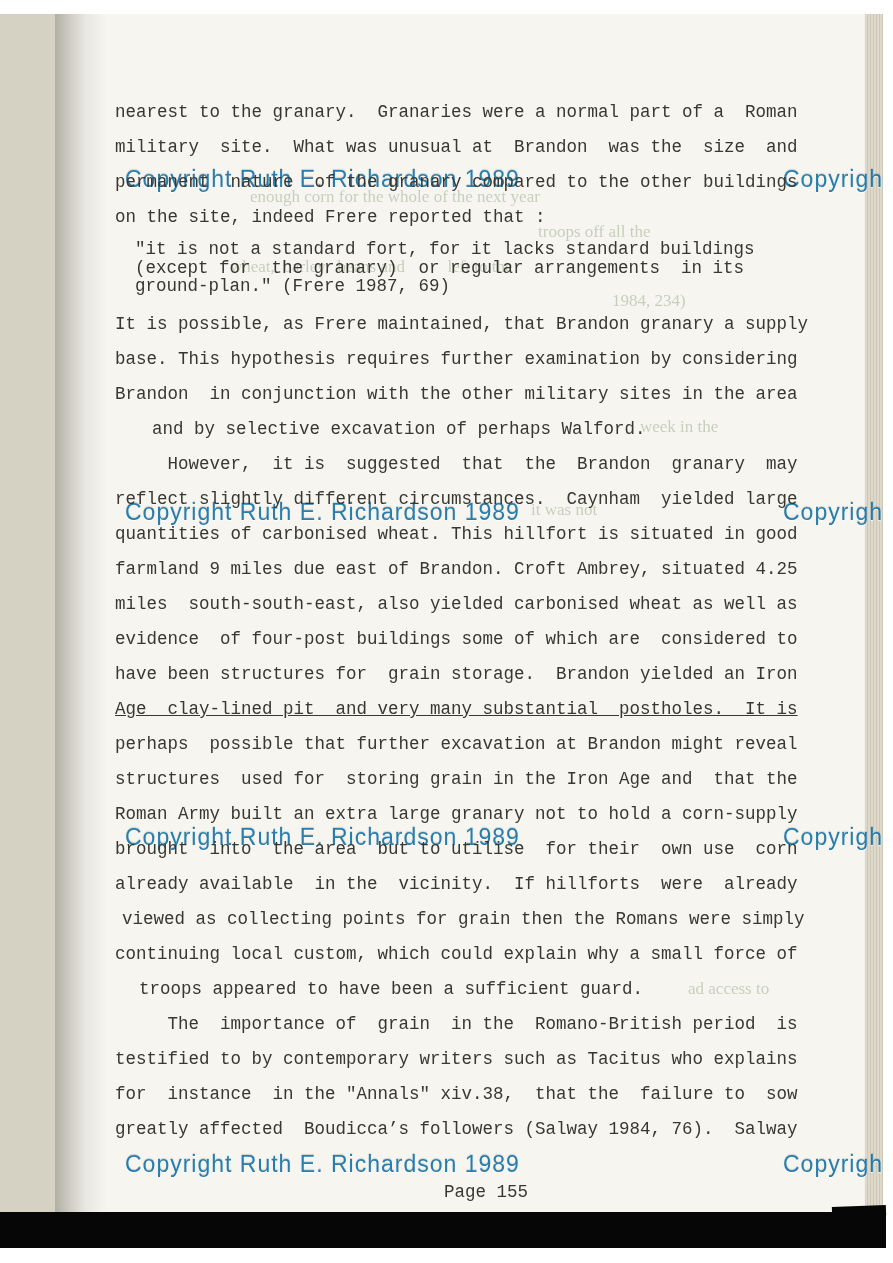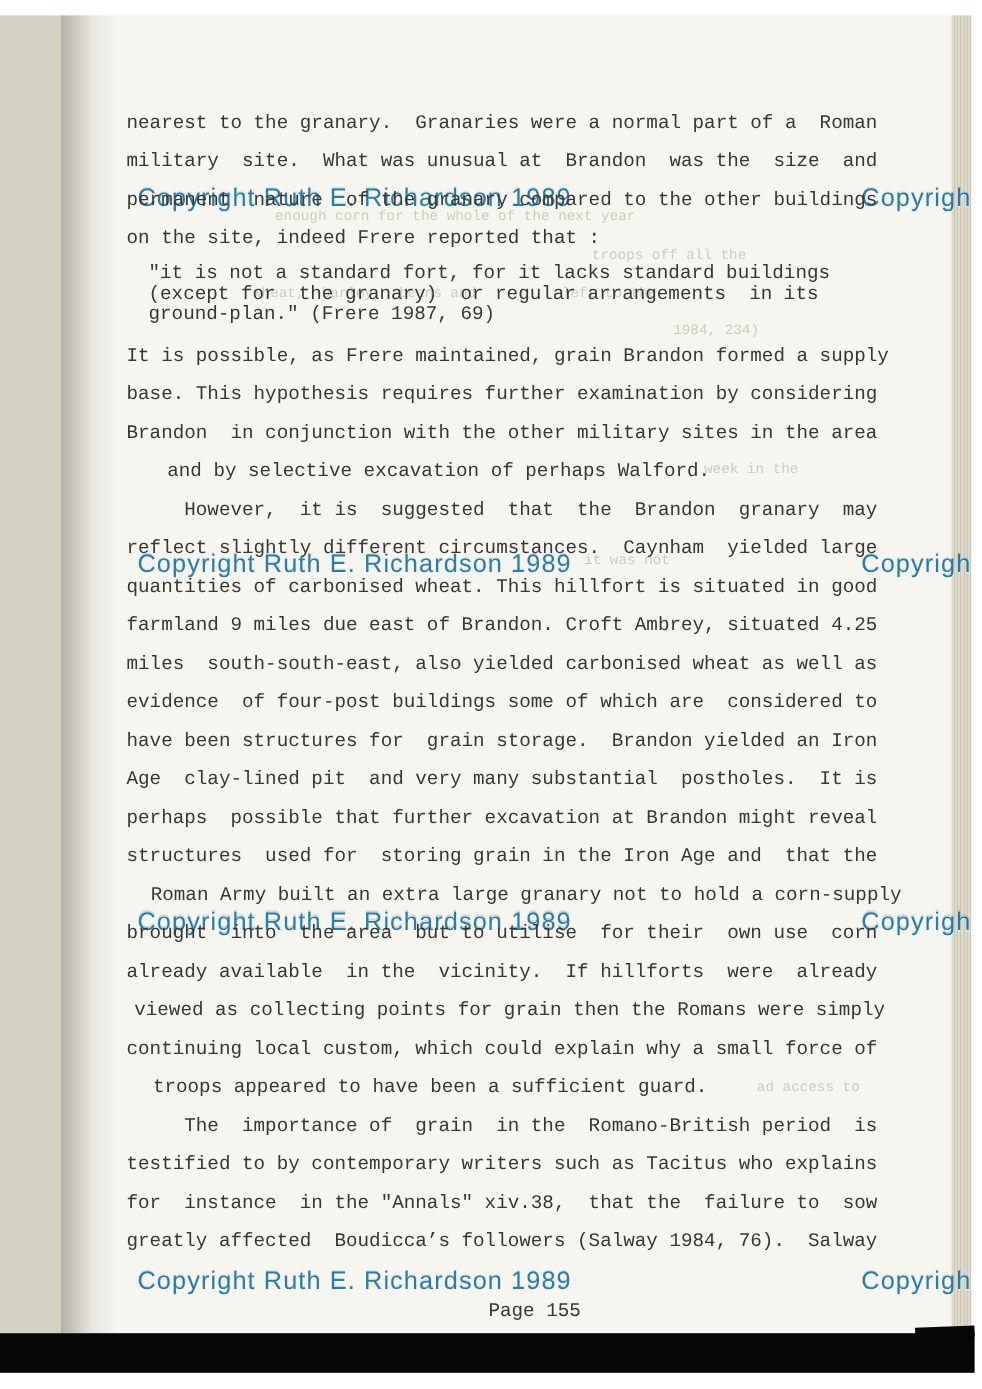--- a/index.html
+++ b/index.html
@@ -26,22 +26,22 @@
 
   .tline{position:absolute;font-family:"Liberation Mono","DejaVu Sans Mono",monospace;
     font-size:17.5px;line-height:20px;color:#393731;white-space:pre;}
   .pagenum{position:absolute;left:444px;top:1182px;font-family:Liberation Mono, monospace;
     font-size:17.5px;line-height:20px;color:#393731;white-space:pre;}
 
   .wm{position:absolute;font-family:"Liberation Sans",sans-serif;font-size:23px;line-height:28px;
     letter-spacing:1px;color:#0369a1;opacity:0.85;white-space:pre;
     text-shadow:0 1px 1px rgba(255,255,255,0.95), 0 -1px 1px rgba(148,146,138,0.45);}
 
-  .bleed{position:absolute;font-family:Liberation Mono, monospace;
-    font-size:13px;line-height:20px;color:#a3b096;opacity:0.55;filter:blur(0.6px);white-space:pre;}
+  .bleed{position:absolute;font-family:Liberation Serif, serif;
+    font-size:17px;line-height:20px;color:#a3b096;opacity:0.55;filter:blur(0.6px);white-space:pre;}
 
   
   .band{position:absolute;left:0;top:1212px;width:886px;height:36px;background:#060606;}
   .band-tip{position:absolute;left:832px;top:1206px;width:54px;height:10px;background:#060606;transform:rotate(-2deg);}
 </style>
 </head>
 <body>
 
 <div class="scan">
   <div class="strip-left"></div>
@@ -70,35 +70,35 @@
         <div class="wm" style="left: 783px; top: 1150px;">Copyright</div>
       </div>
     <div id="textLayer">
         <div class="tline" style="left: 115px; top: 102px;">nearest to the granary.  Granaries were a normal part of a  Roman</div>
         <div class="tline" style="left: 115px; top: 137px;">military  site.  What was unusual at  Brandon  was the  size  and</div>
         <div class="tline" style="left: 115px; top: 172px;">permanent  nature  of the granary compared to the other buildings</div>
         <div class="tline" style="left: 115px; top: 207px;">on the site, indeed Frere reported that :</div>
         <div class="tline" style="left: 135px; top: 239px;">"it is not a standard fort, for it lacks standard buildings</div>
         <div class="tline" style="left: 135px; top: 257.5px;">(except for  the granary)  or regular arrangements  in its</div>
         <div class="tline" style="left: 135px; top: 276px;">ground-plan." (Frere 1987, 69)</div>
-        <div class="tline" style="left: 115px; top: 314px;">It is possible, as Frere maintained, grain Brandon formed a supply</div>
+        <div class="tline" style="left: 115px; top: 314px;">It is possible, as Frere maintained, that Brandon granary a supply</div>
         <div class="tline" style="left: 115px; top: 349px;">base. This hypothesis requires further examination by considering</div>
         <div class="tline" style="left: 115px; top: 384px;">Brandon  in conjunction with the other military sites in the area</div>
         <div class="tline" style="left: 115px; top: 419px; margin-left: 37px;">and by selective excavation of perhaps Walford.</div>
         <div class="tline" style="left: 115px; top: 454px;">     However,  it is  suggested  that  the  Brandon  granary  may</div>
         <div class="tline" style="left: 115px; top: 489px;">reflect slightly different circumstances.  Caynham  yielded large</div>
         <div class="tline" style="left: 115px; top: 524px;">quantities of carbonised wheat. This hillfort is situated in good</div>
         <div class="tline" style="left: 115px; top: 559px;">farmland 9 miles due east of Brandon. Croft Ambrey, situated 4.25</div>
         <div class="tline" style="left: 115px; top: 594px;">miles  south-south-east, also yielded carbonised wheat as well as</div>
         <div class="tline" style="left: 115px; top: 629px;">evidence  of four-post buildings some of which are  considered to</div>
         <div class="tline" style="left: 115px; top: 664px;">have been structures for  grain storage.  Brandon yielded an Iron</div>
-        <div class="tline" style="left: 115px; top: 699px;">Age  clay-lined pit  and very many substantial  postholes.  It is</div>
+        <div class="tline" style="left: 115px; top: 699px; text-decoration: underline;">Age  clay-lined pit  and very many substantial  postholes.  It is</div>
         <div class="tline" style="left: 115px; top: 734px;">perhaps  possible that further excavation at Brandon might reveal</div>
         <div class="tline" style="left: 115px; top: 769px;">structures  used for  storing grain in the Iron Age and  that the</div>
-        <div class="tline" style="left: 115px; top: 804px; margin-left: 22px;">Roman Army built an extra large granary not to hold a corn-supply</div>
+        <div class="tline" style="left: 115px; top: 804px;">Roman Army built an extra large granary not to hold a corn-supply</div>
         <div class="tline" style="left: 115px; top: 839px;">brought  into  the area  but to utilise  for their  own use  corn</div>
         <div class="tline" style="left: 115px; top: 874px;">already available  in the  vicinity.  If hillforts  were  already</div>
         <div class="tline" style="left: 122px; top: 909px;">viewed as collecting points for grain then the Romans were simply</div>
         <div class="tline" style="left: 115px; top: 944px;">continuing local custom, which could explain why a small force of</div>
         <div class="tline" style="left: 115px; top: 979px; margin-left: 24px;">troops appeared to have been a sufficient guard.</div>
         <div class="tline" style="left: 115px; top: 1014px;">     The  importance of  grain  in the  Romano-British period  is</div>
         <div class="tline" style="left: 115px; top: 1049px;">testified to by contemporary writers such as Tacitus who explains</div>
         <div class="tline" style="left: 115px; top: 1084px;">for  instance  in the "Annals" xiv.38,  that the  failure to  sow</div>
         <div class="tline" style="left: 115px; top: 1119px;">greatly affected  Boudicca’s followers (Salway 1984, 76).  Salway</div>
       </div>

